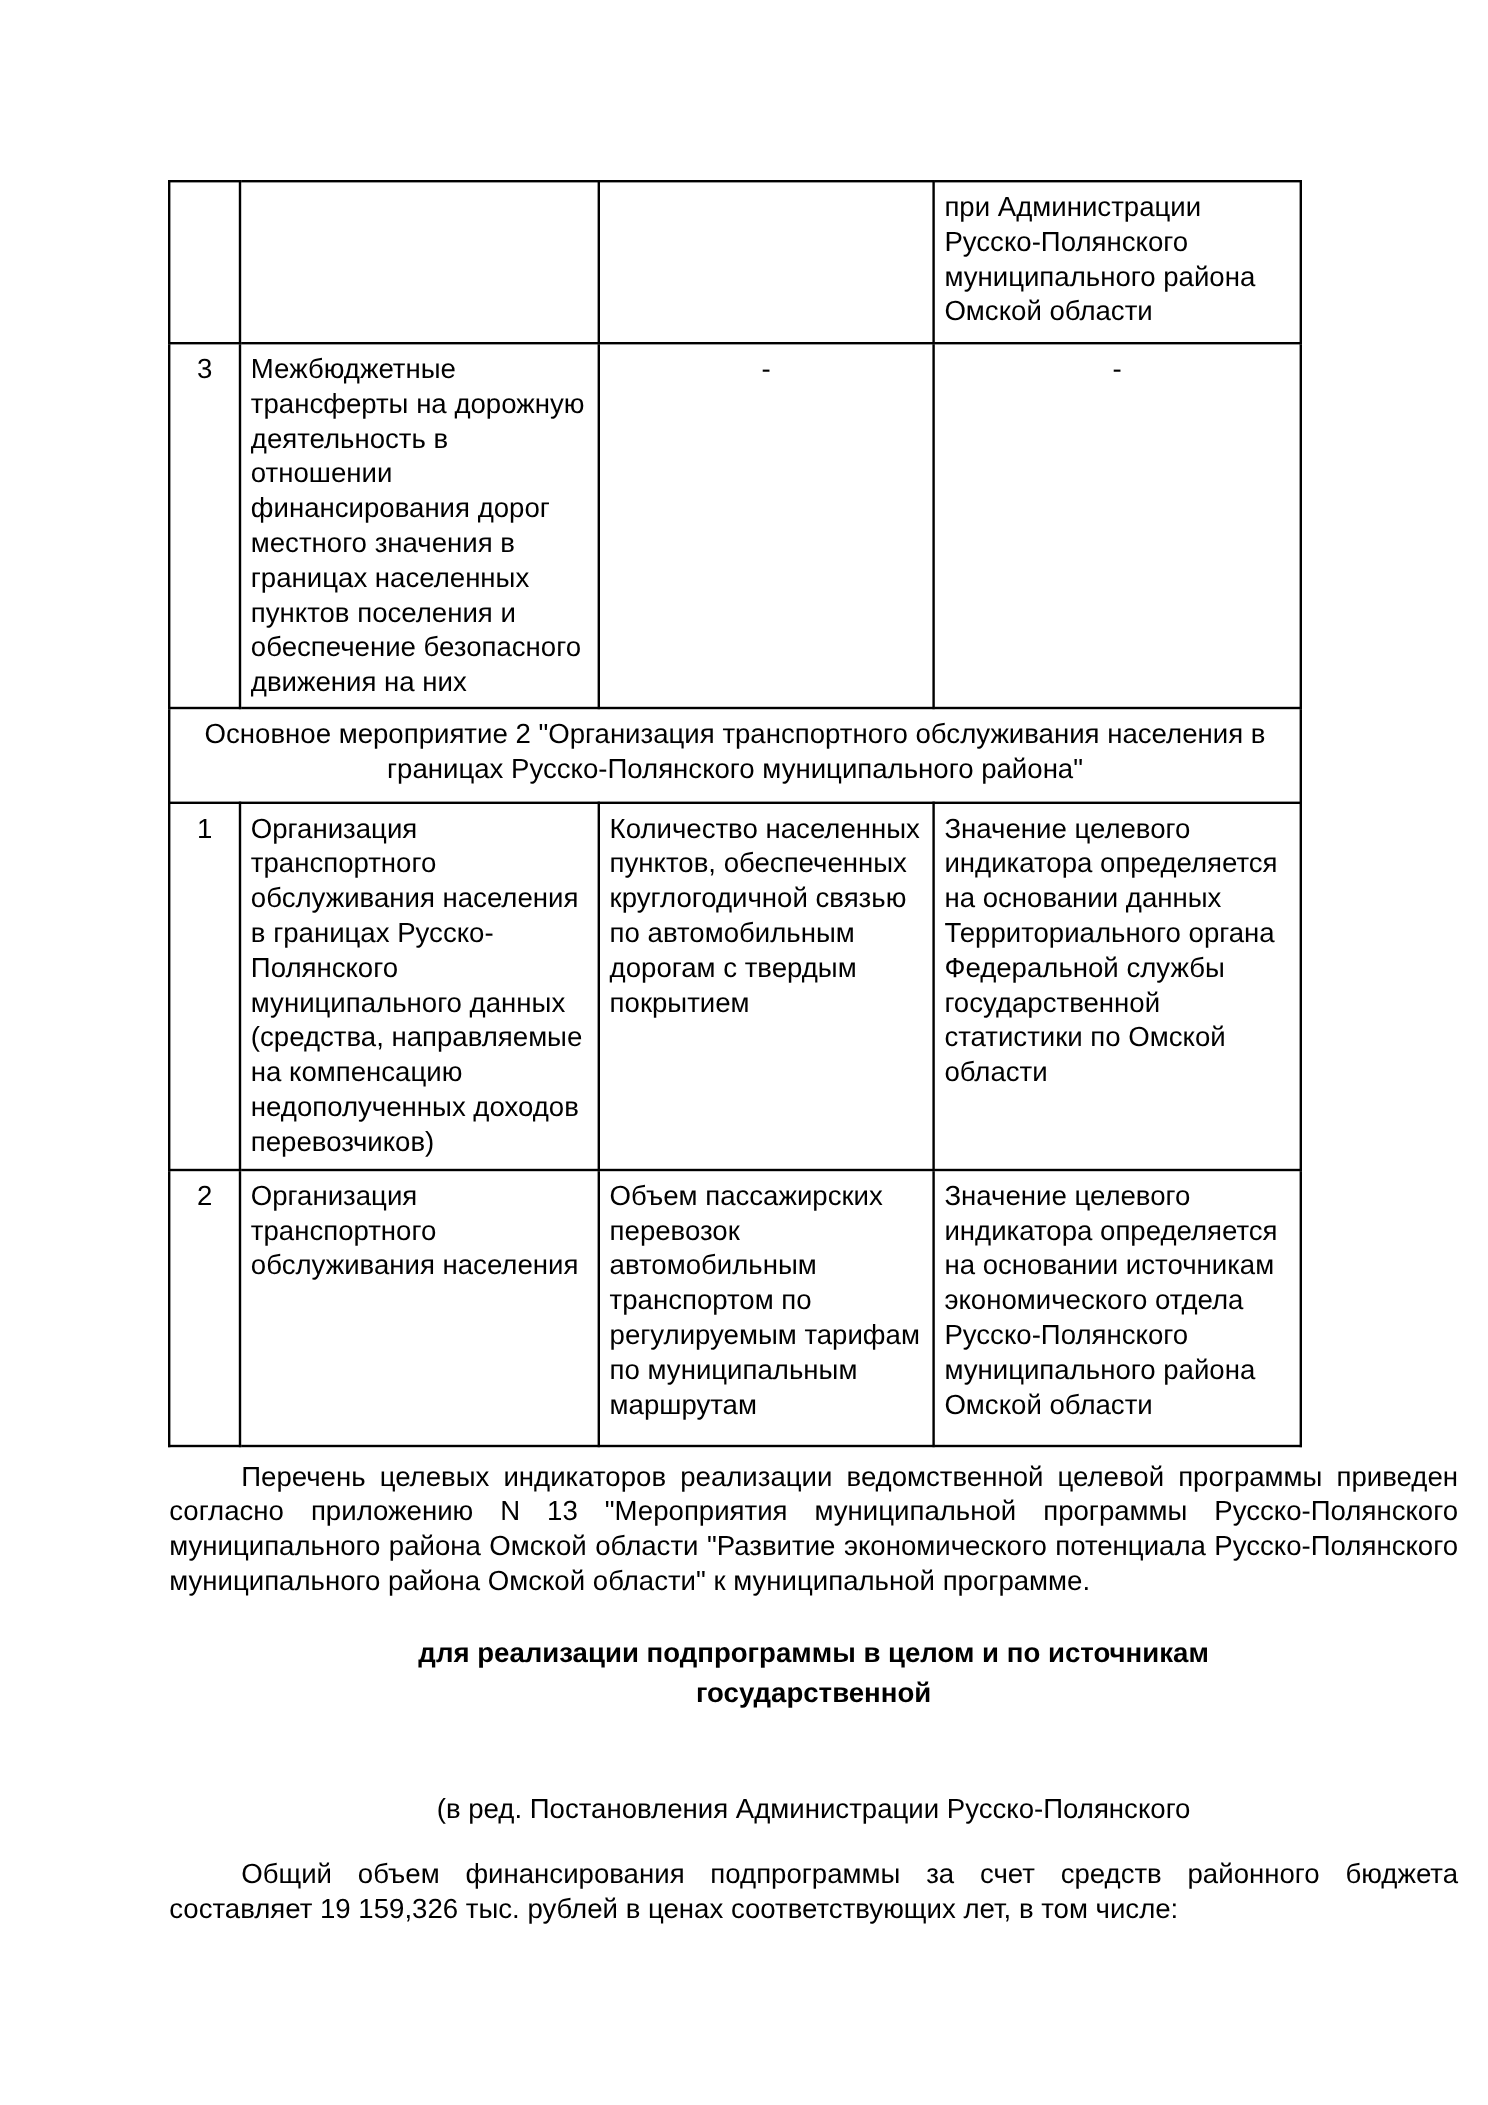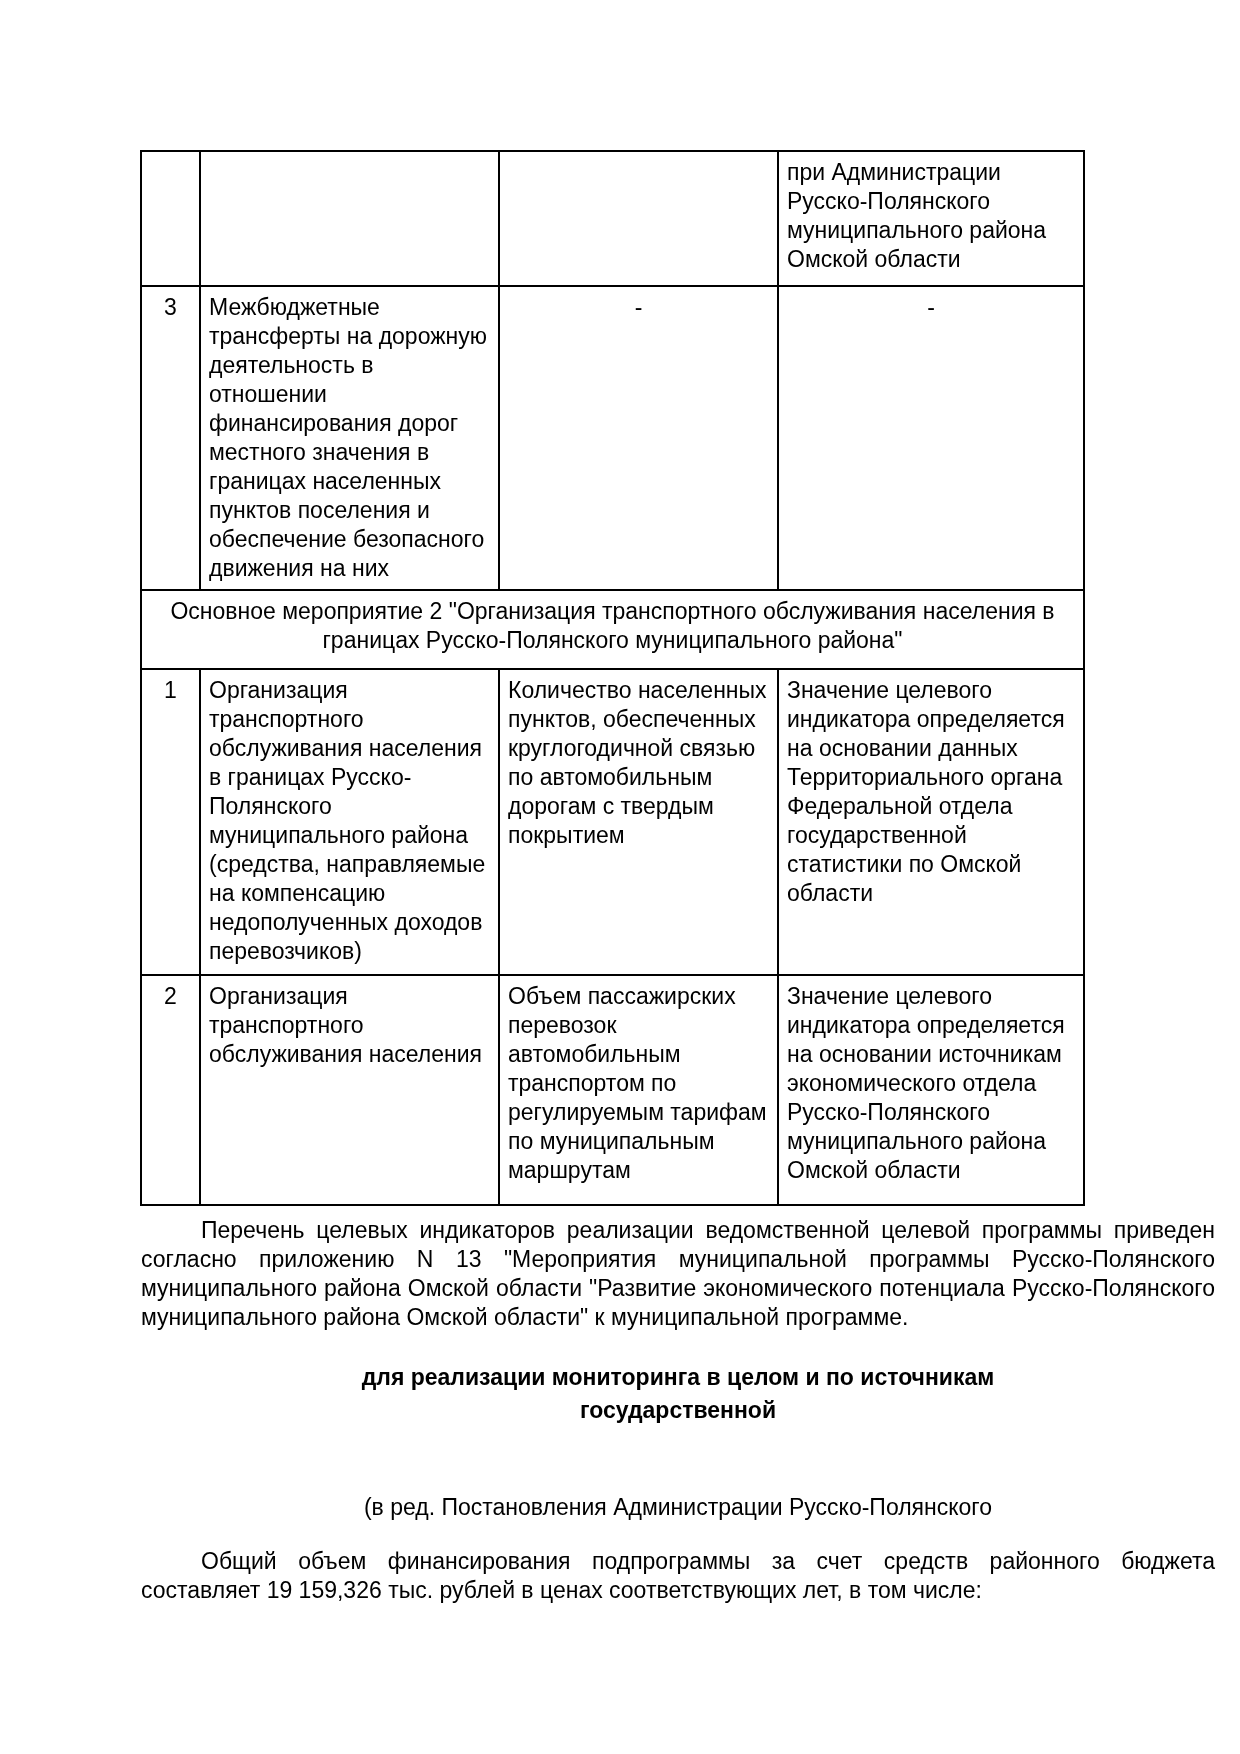--- a/index.html
+++ b/index.html
@@ -107,37 +107,37 @@
         <td class="num">3</td>
         <td>Межбюджетные трансферты на дорожную деятельность в отношении финансирования дорог местного значения в границах населенных пунктов поселения и обеспечение безопасного движения на них</td>
         <td class="dash">-</td>
         <td class="dash">-</td>
       </tr>
       <tr class="r2">
         <td class="section" colspan="4">Основное мероприятие 2 "Организация транспортного обслуживания населения в границах Русско-Полянского муниципального района"</td>
       </tr>
       <tr class="r3">
         <td class="num">1</td>
-        <td>Организация транспортного обслуживания населения в границах Русско-Полянского муниципального района (средства, направляемые на компенсацию недополученных доходов перевозчиков)</td>
+        <td>Организация транспортного обслуживания населения в границах Русско-Полянского муниципального данных (средства, направляемые на компенсацию недополученных доходов перевозчиков)</td>
         <td>Количество населенных пунктов, обеспеченных круглогодичной связью по автомобильным дорогам с твердым покрытием</td>
-        <td>Значение целевого индикатора определяется на основании данных Территориального органа Федеральной отдела государственной статистики по Омской области</td>
+        <td>Значение целевого индикатора определяется на основании данных Территориального органа Федеральной службы государственной статистики по Омской области</td>
       </tr>
       <tr class="r4">
         <td class="num">2</td>
         <td>Организация транспортного обслуживания населения</td>
         <td>Объем пассажирских перевозок автомобильным транспортом по регулируемым тарифам по муниципальным маршрутам</td>
         <td>Значение целевого индикатора определяется на основании источникам экономического отдела Русско-Полянского муниципального района Омской области</td>
       </tr>
     </tbody>
   </table>
 
   <div class="para para-indicators">Перечень целевых индикаторов реализации ведомственной целевой программы приведен согласно приложению N 13 "Мероприятия муниципальной программы Русско-Полянского муниципального района Омской области "Развитие экономического потенциала Русско-Полянского муниципального района Омской области" к муниципальной программе.</div>
 
   <div class="sec-heading">
-    <div class="hline">для реализации мониторинга в целом и по источникам</div>
+    <div class="hline">для реализации подпрограммы в целом и по источникам</div>
     <div class="hline">государственной</div>
   </div>
 
   <div class="edition-note">
     <div class="eline">(в ред. Постановления Администрации Русско-Полянского</div>
   </div>
 
   <div class="para para-funding">Общий объем финансирования подпрограммы за счет средств районного бюджета составляет 19 159,326 тыс. рублей в ценах соответствующих лет, в том числе:</div>
 
 </div>

